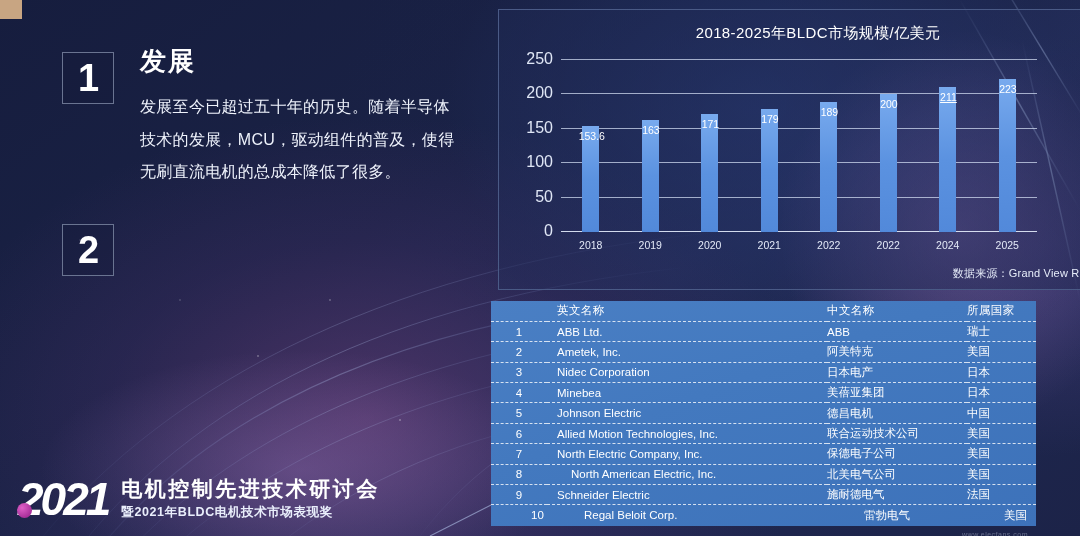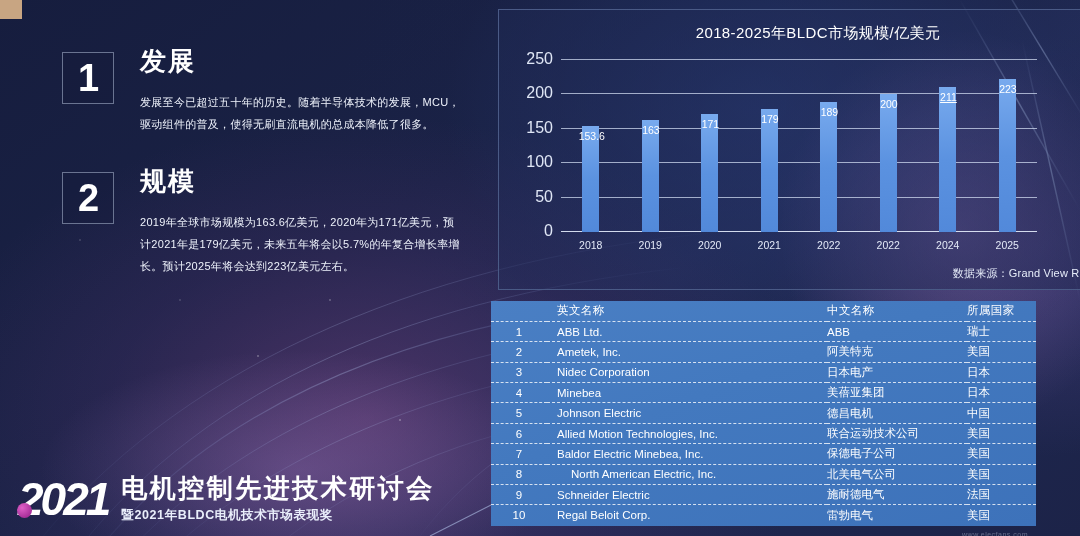--- a/index.html
+++ b/index.html
@@ -63,21 +63,21 @@
   .sec-title {
     font-size: 26px;
     font-weight: 700;
     color: #ffffff;
     letter-spacing: 2px;
     line-height: 1.2;
     margin-bottom: 14px;
   }
 
   .sec-text {
-    font-size: 11px;
+    font-size: 16px;
     color: #eef2fb;
     line-height: 2.02;
     letter-spacing: 0.3px;
     max-width: 330px;
   }
 
   
   .footer-logo {
     position: absolute;
     left: 18px; bottom: 6px;
@@ -97,21 +97,21 @@
   }
   .logo-dot {
     position: absolute;
     left: -1px; bottom: 4px;
     width: 15px; height: 15px;
     border-radius: 50%;
     background: radial-gradient(circle at 34% 32%, #e060c8 0%, #a8309a 70%);
   }
   .logo-texts { margin-left: 7px; }
   .logo-main {
-    font-size: 26px;
+    font-size: 21px;
     font-weight: 700;
     color: #ffffff;
     letter-spacing: 2.5px;
     line-height: 1.12;
     white-space: nowrap;
     text-align: right;
   }
   .logo-sub {
     font-size: 12.5px;
     font-weight: 700;
@@ -233,21 +233,21 @@
     font-size: 11.5px;
     font-weight: 400;
     text-align: left;
     height: 20.4px;
     padding: 0;
     border-bottom: 1px dashed rgba(255,255,255,0.78);
     vertical-align: middle;
     white-space: nowrap;
     overflow: hidden;
   }
-  tr:last-child td { border-bottom: none; }
+  tr:last-child td { border-bottom: none; padding-left: 37px; }
   th { letter-spacing: 0.4px; }
   .c-idx { width: 56px; text-align: center; }
   .c-en  { width: 280px; padding-left: 10px; }
   .c-cn  { width: 140px; }
   .c-co  { width: 69px; }
   tbody .c-en { padding-left: 10px; }
   .indent { padding-left: 24px !important; }
   .wm {
     position: absolute;
     right: 8px; bottom: -12px;
@@ -323,24 +323,20 @@
       <div class="sec-body">
         <div class="sec-title">发展</div>
         <div class="sec-text">发展至今已超过五十年的历史。随着半导体技术的发展，MCU，驱动组件的普及，使得无刷直流电机的总成本降低了很多。</div>
       </div>
     </div>
 
     <div class="section">
       <div class="num-box">
         <span>2</span>
       </div>
-      <div class="sec-body">
-        <div class="sec-title">规模</div>
-        <div class="sec-text">2019年全球市场规模为163.6亿美元，2020年为171亿美元，预计2021年是179亿美元，未来五年将会以5.7%的年复合增长率增长。预计2025年将会达到223亿美元左右。</div>
-      </div>
     </div>
 
   </div>
 
   <div class="footer-logo">
     <div class="logo-year">
       <span class="logo-dot"></span>
       <span>2021</span>
     </div>
     <div class="logo-texts">
@@ -464,21 +460,21 @@
             <td class="c-co">中国</td>
           </tr>
           <tr>
             <td class="c-idx">6</td>
             <td class="c-en">Allied Motion Technologies, Inc.</td>
             <td class="c-cn">联合运动技术公司</td>
             <td class="c-co">美国</td>
           </tr>
           <tr>
             <td class="c-idx">7</td>
-            <td class="c-en">Baldor Electric Minebea, Inc.</td>
+            <td class="c-en">North Electric Company, Inc.</td>
             <td class="c-cn">保德电子公司</td>
             <td class="c-co">美国</td>
           </tr>
           <tr>
             <td class="c-idx">8</td>
             <td class="c-en indent">North American Electric, Inc.</td>
             <td class="c-cn">北美电气公司</td>
             <td class="c-co">美国</td>
           </tr>
           <tr>

